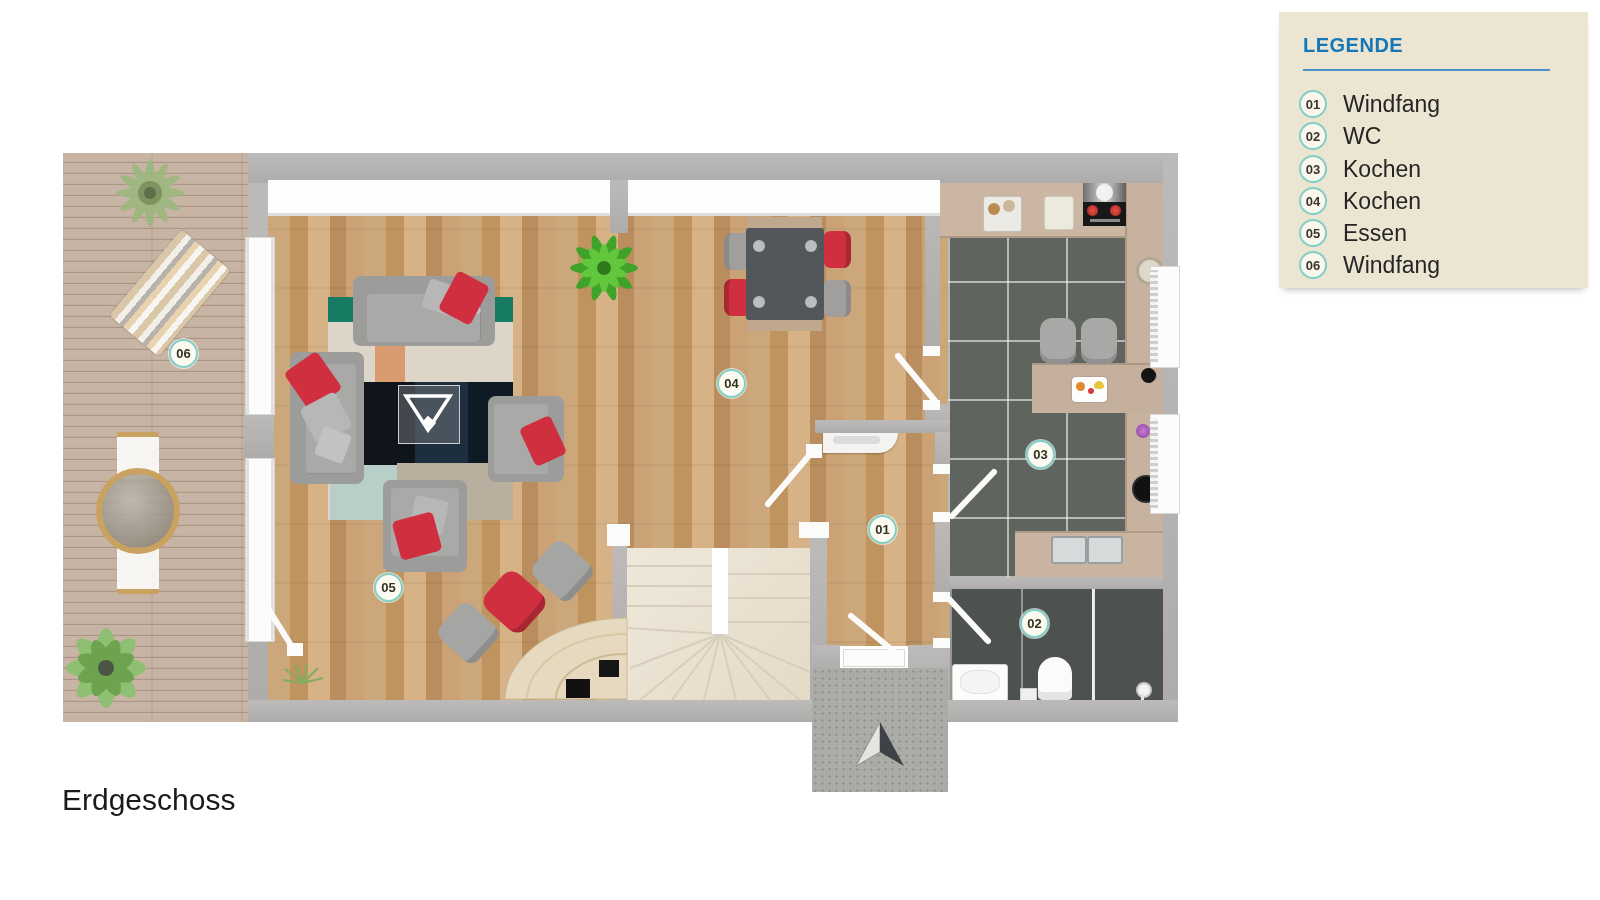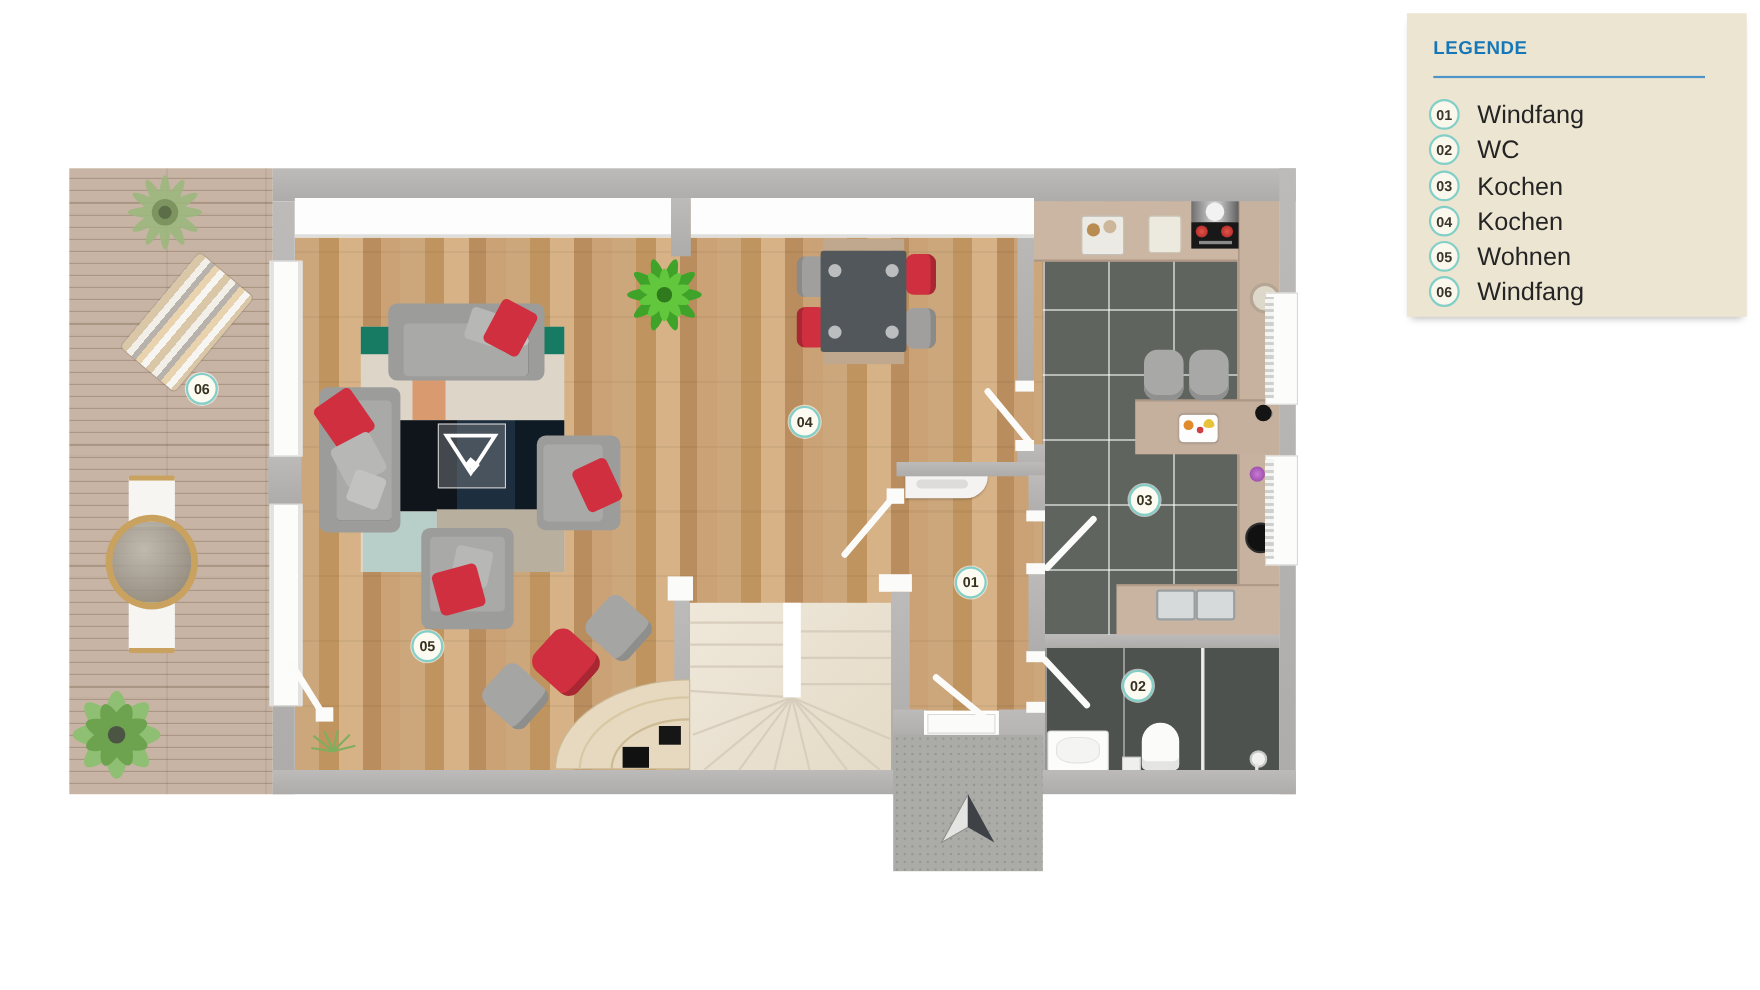--- a/index.html
+++ b/index.html
@@ -28,21 +28,21 @@
   
   .white{background:#fbfbfa;}
   .red-f{background:var(--accent_red,#d02f3f);}
   .rot{transform-origin:center center;}
   .badge{width:25px;height:25px;border-radius:50%;background:#fcfaf1;border:2px solid var(--badge_ring,#82cfc7);
     color:#35321f;font-weight:bold;font-size:13px;display:flex;align-items:center;justify-content:center;
     box-shadow:0 0 0 1px rgba(255,255,255,.6);z-index:30;}
   
   .legend{left:1279px;top:12px;width:309px;height:276px;background:var(--legend_bg,#ece5d2);
     box-shadow:0 5px 7px -4px rgba(0,0,0,.3);z-index:40;}
-  .legend-title{position:absolute;left:24px;top:22px;font-size:17px;font-weight:bold;letter-spacing:.5px;
+  .legend-title{position:absolute;left:24px;top:22px;font-size:20px;font-weight:bold;letter-spacing:.5px;
     color:var(--accent_blue,#1577b8);}
   .legend-rule{position:absolute;left:24px;top:57px;width:247px;height:2px;background:#4e93c7;}
   .lg-row{position:absolute;left:20px;display:flex;align-items:center;gap:16px;height:28px;}
   .lg-badge{width:24px;height:24px;border-radius:50%;background:#faf7ec;border:2px solid var(--badge_ring,#82cfc7);
     color:#3a352b;font-weight:bold;font-size:13px;display:flex;align-items:center;justify-content:center;flex:0 0 auto;}
   .lg-label{font-size:23px;color:#242424;}
   .page-title{left:62px;top:783px;font-size:30px;color:#1a1a1a;}
 </style>
 </head>
 <body>
@@ -305,20 +305,21 @@
   <div class="abs badge" style="left:717px;top:369px;">
       <span>04</span>
     </div>
   <div class="abs badge" style="left:374px;top:573px;">
       <span>05</span>
     </div>
   <div class="abs badge" style="left:169px;top:339px;">
       <span>06</span>
     </div>
 
+  <div class="abs page-title">Erdgeschoss</div>
 
   <div class="abs legend">
     <div class="legend-title">LEGENDE</div>
     <div class="legend-rule"></div>
     <div class="lg-row" style="top:78px;">
       <div class="lg-badge">01</div>
       <div class="lg-label">Windfang</div>
     </div>
     <div class="lg-row" style="top:110px;">
       <div class="lg-badge">02</div>
@@ -327,21 +328,21 @@
     <div class="lg-row" style="top:143px;">
       <div class="lg-badge">03</div>
       <div class="lg-label">Kochen</div>
     </div>
     <div class="lg-row" style="top:175px;">
       <div class="lg-badge">04</div>
       <div class="lg-label">Kochen</div>
     </div>
     <div class="lg-row" style="top:207px;">
       <div class="lg-badge">05</div>
-      <div class="lg-label">Wohnen</div>
+      <div class="lg-label">Essen</div>
     </div>
     <div class="lg-row" style="top:239px;">
       <div class="lg-badge">06</div>
       <div class="lg-label">Windfang</div>
     </div>
   </div>
 
 </div>
 
 </body></html>

